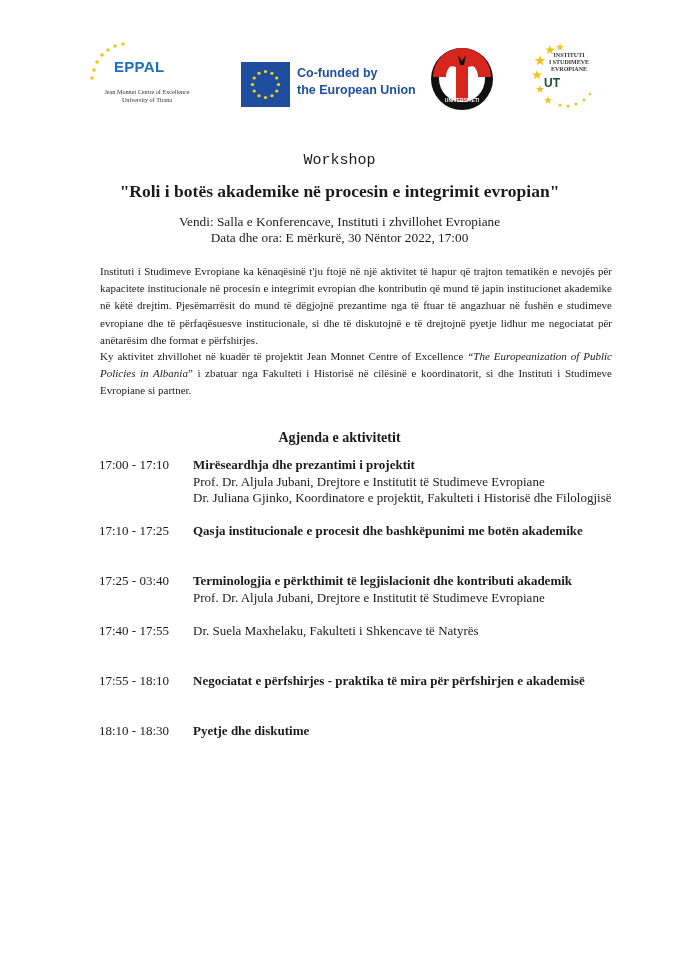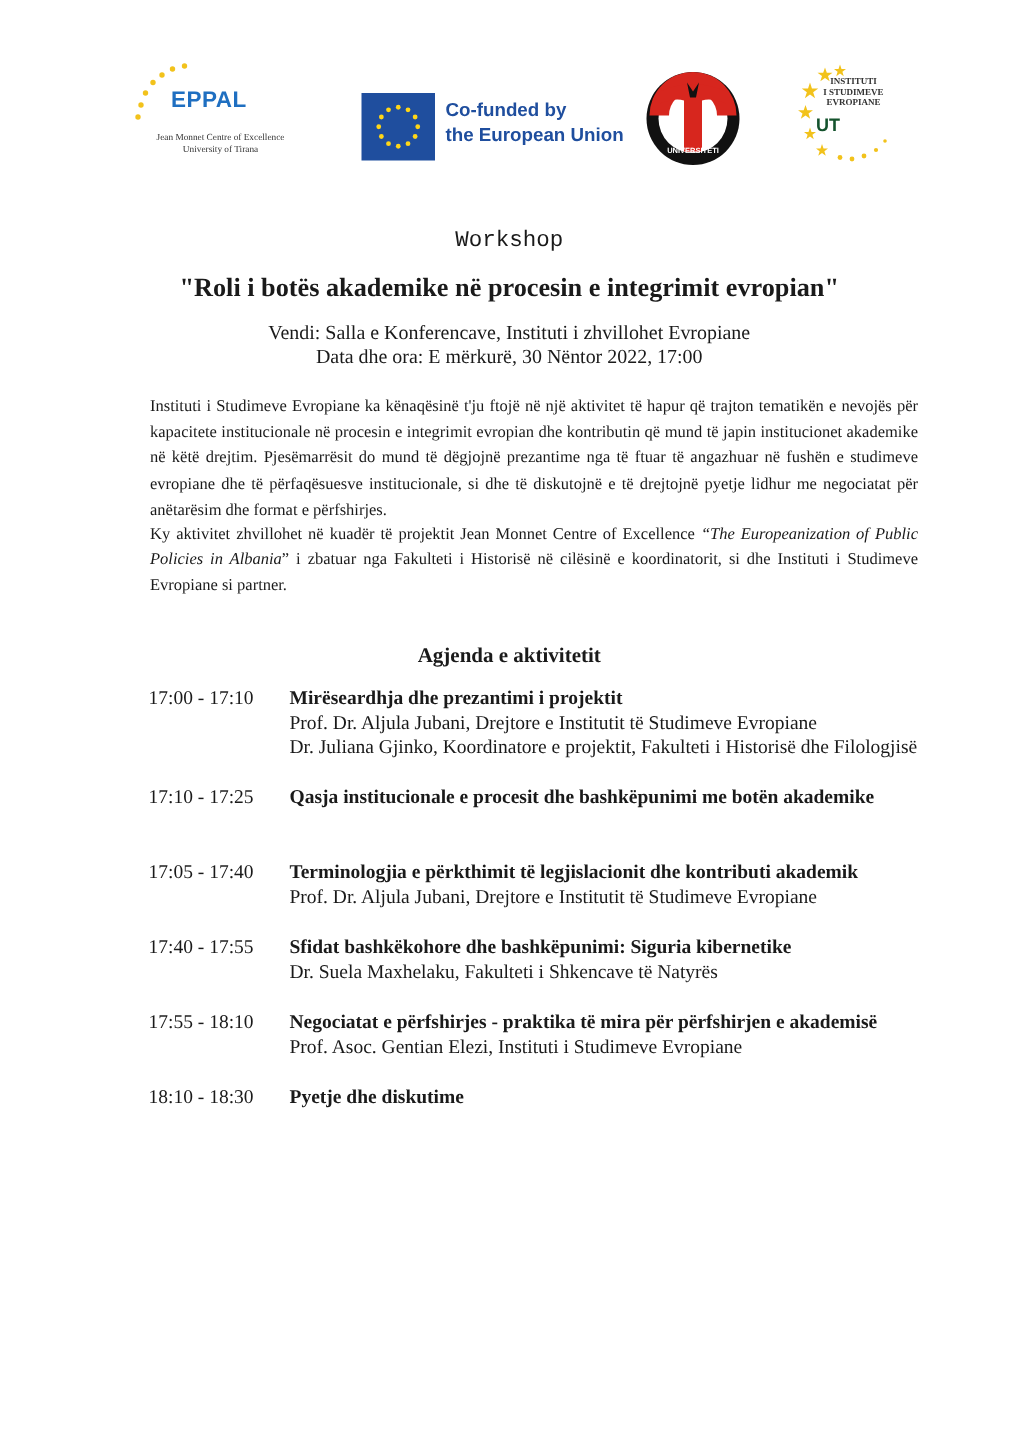--- a/index.html
+++ b/index.html
@@ -158,38 +158,36 @@
       <div>Dr. Juliana Gjinko, Koordinatore e projektit, Fakulteti i Historisë dhe Filologjisë</div>
     </div>
   </div>
   <div class="row" style="top:66px">
     <div class="time">17:10 - 17:25</div>
     <div class="body">
       <div class="topic">Qasja institucionale e procesit dhe bashkëpunimi me botën akademike</div>
     </div>
   </div>
   <div class="row" style="top:116px">
-    <div class="time">17:05 - 17:40</div>
+    <div class="time">17:25 - 03:40</div>
     <div class="body">
       <div class="topic">Terminologjia e përkthimit të legjislacionit dhe kontributi akademik</div>
       <div>Prof. Dr. Aljula Jubani, Drejtore e Institutit të Studimeve Evropiane</div>
     </div>
   </div>
   <div class="row" style="top:166px">
     <div class="time">17:40 - 17:55</div>
     <div class="body">
-      <div class="topic">Sfidat bashkëkohore dhe bashkëpunimi: Siguria kibernetike</div>
       <div>Dr. Suela Maxhelaku, Fakulteti i Shkencave të Natyrës</div>
     </div>
   </div>
   <div class="row" style="top:216px">
     <div class="time">17:55 - 18:10</div>
     <div class="body">
       <div class="topic">Negociatat e përfshirjes - praktika të mira për përfshirjen e akademisë</div>
-      <div>Prof. Asoc. Gentian Elezi, Instituti i Studimeve Evropiane</div>
     </div>
   </div>
   <div class="row" style="top:266px">
     <div class="time">18:10 - 18:30</div>
     <div class="body">
       <div class="topic">Pyetje dhe diskutime</div>
     </div>
   </div>
 </div>
 

